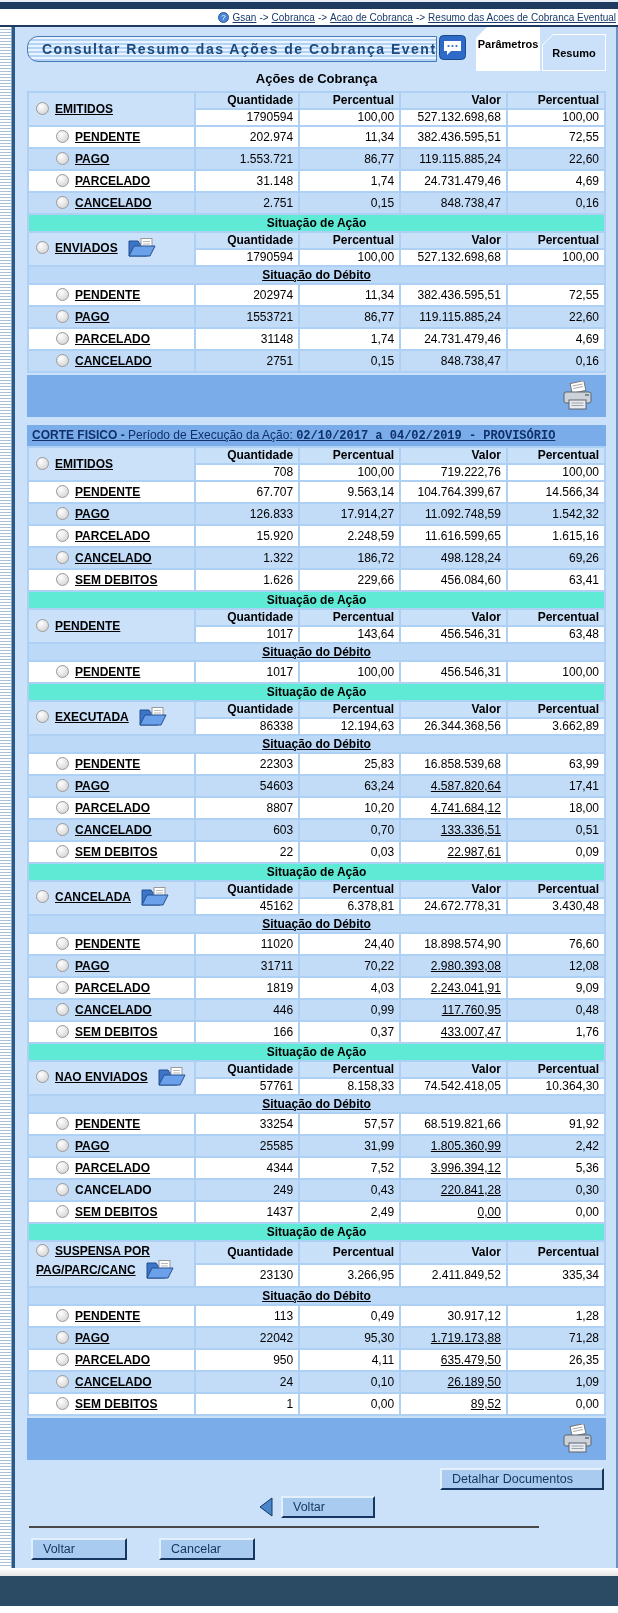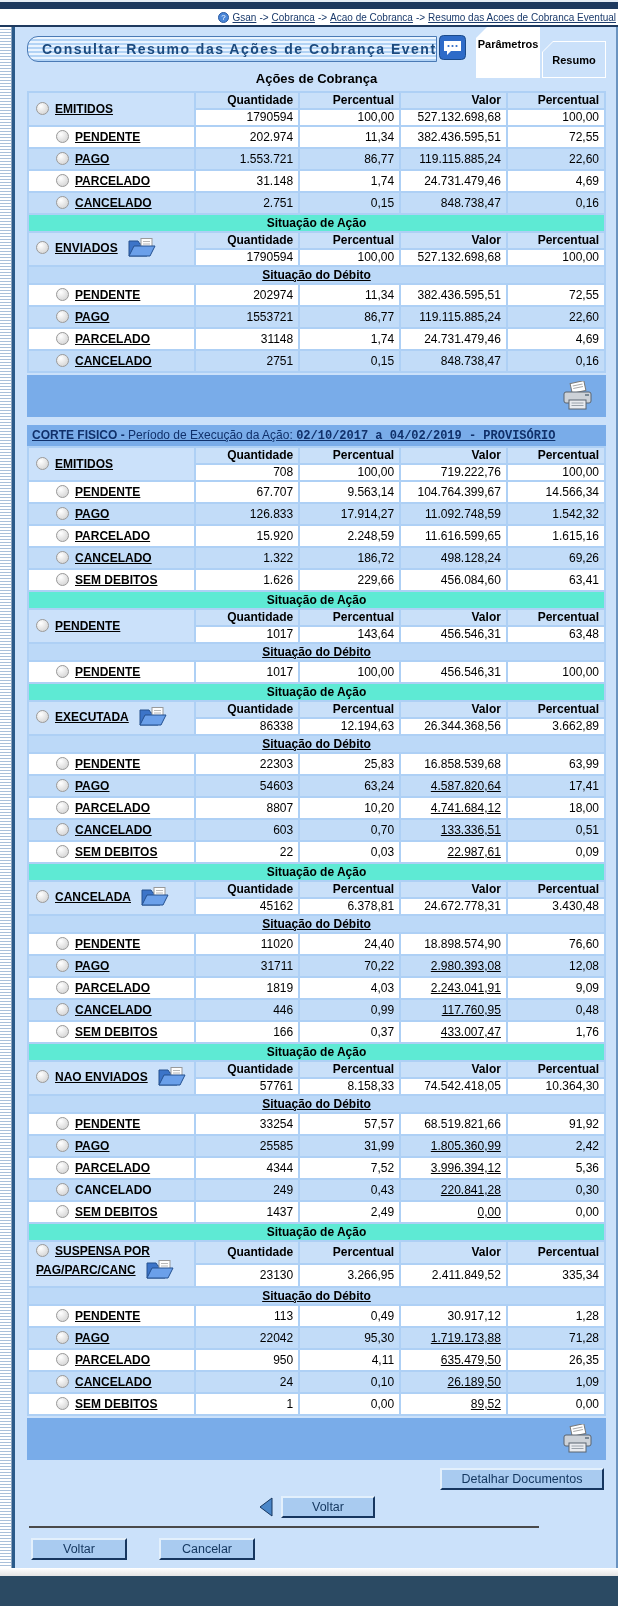--- a/index.html
+++ b/index.html
@@ -16,21 +16,21 @@
     padding:0 10px 8px 12px;min-width:0;}
   
   .titlerow{display:flex;align-items:flex-start;height:40px;}
   .titlepill{margin-top:9px;flex:1;height:24px;line-height:24px;
     background:repeating-linear-gradient(to bottom,#eaf4ff 0 2px,#b2d3f5 2px 4px);
     border:1px solid #4a7ab5;border-radius:11px 0 0 11px;color:#1c4a7e;font-weight:bold;
     font-size:14px;letter-spacing:1.5px;padding-left:14px;white-space:nowrap;overflow:hidden;}
   .chaticon{margin-top:8px;margin-left:2px;width:27px;height:25px;cursor:pointer;flex:0 0 auto;}
   .tabs{display:flex;margin-left:10px;flex:0 0 auto;}
   .tabouter{clip-path:polygon(11px 0,100% 0,100% 100%,0 100%,0 11px);background:#ffffff;padding:1px;cursor:pointer;}
-  .tabouter.t2{margin-left:2px;margin-top:14px;}
+  .tabouter.t2{margin-left:2px;margin-top:7px;}
   .tabinner{clip-path:polygon(10px 0,100% 0,100% 100%,0 100%,0 10px);width:62px;height:32px;
     display:flex;align-items:center;justify-content:center;font-weight:bold;font-size:11px;color:#000;}
   .tabinner.parm{background:#ffffff;}
   .tabinner.resu{background:#cbe1fa;height:35px;}
   .pagetitle{text-align:center;font-weight:bold;font-size:13px;color:#000;margin:4px 0 5px;}
   
   .section{margin-bottom:8px;}
   .sec-title{background:#79ace9;padding:3px 5px 2px;font-size:12px;color:#10306a;line-height:15px;}
   .sec-title span{text-decoration:underline;}
   table.grp{width:100%;border-collapse:collapse;table-layout:fixed;}
@@ -49,21 +49,21 @@
     background:radial-gradient(circle at 35% 30%,#ffffff,#cccccc);border:1px solid #9a9a9a;
     vertical-align:-2px;margin-right:6px;cursor:pointer;flex:0 0 auto;}
   a.glbl,a.lbl{font-weight:bold;color:#000;text-decoration:underline;cursor:pointer;margin-top:44px;}
   a.lbl.nou{text-decoration:none;}
   a.vlnk{color:#000;text-decoration:underline;cursor:pointer;}
   .icw{display:inline-block;vertical-align:-6px;margin-left:10px;cursor:pointer;}
   .printer-row{background:#79ace9;height:42px;display:flex;justify-content:flex-end;align-items:center;
     padding-right:12px;margin-top:2px;}
   .picon{cursor:pointer;line-height:0;}
   
-  .btn{display:inline-block;background:#a9cbf0;color:#13365e;font-size:12.5px;text-align:center;
+  .btn{display:inline-block;background:#a9cbf0;color:#13365e;font-size:12.5px;text-align:left;
     border-top:2px solid #e3f0fc;border-left:2px solid #e3f0fc;
     border-right:2px solid #16365f;border-bottom:2px solid #16365f;
     padding:2px 10px;cursor:pointer;font-family:"Liberation Sans",sans-serif;}
   .detalhar-row{display:flex;justify-content:flex-end;margin:8px 2px 6px 0;}
   .btn.detalhar{min-width:140px;}
   .mid-voltar{display:flex;justify-content:center;align-items:center;gap:8px;margin:6px 0 8px;}
   .btn.mid{min-width:70px;}
   .rule{border:none;border-top:2px solid #4a4a4a;width:88%;margin:2px 0 10px 2px;}
   .bottom-btns{display:flex;gap:32px;padding-left:4px;}
   .btn.bb{min-width:72px;}

